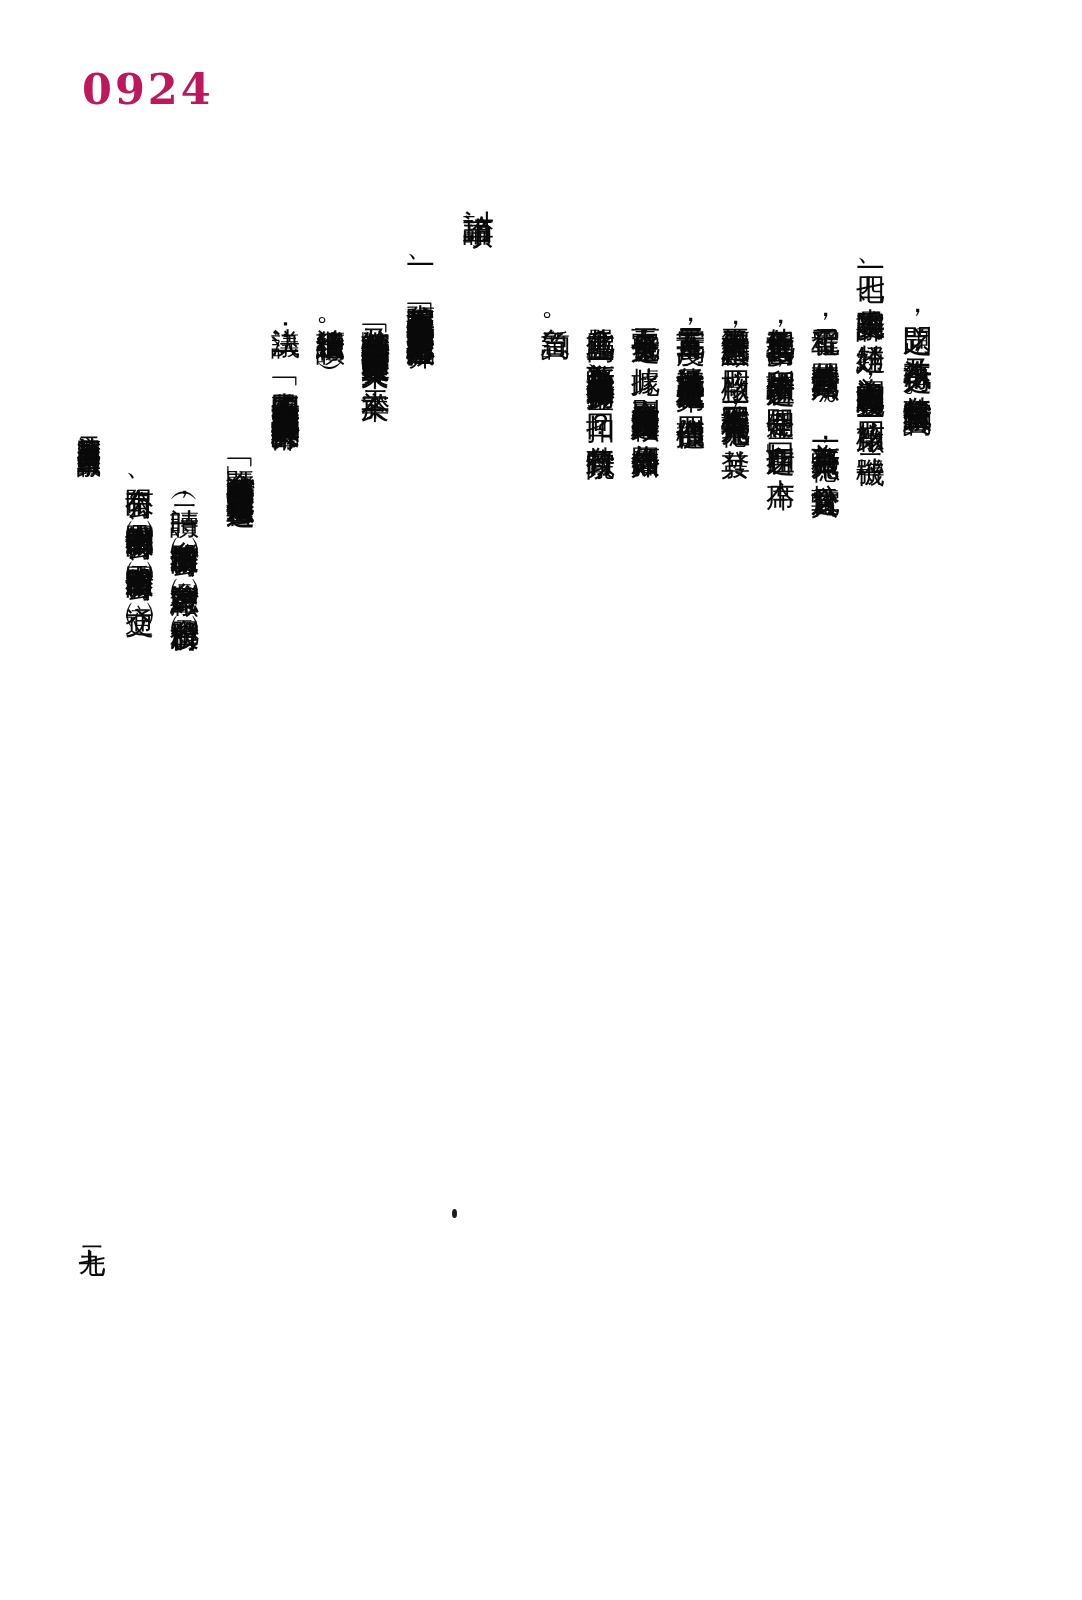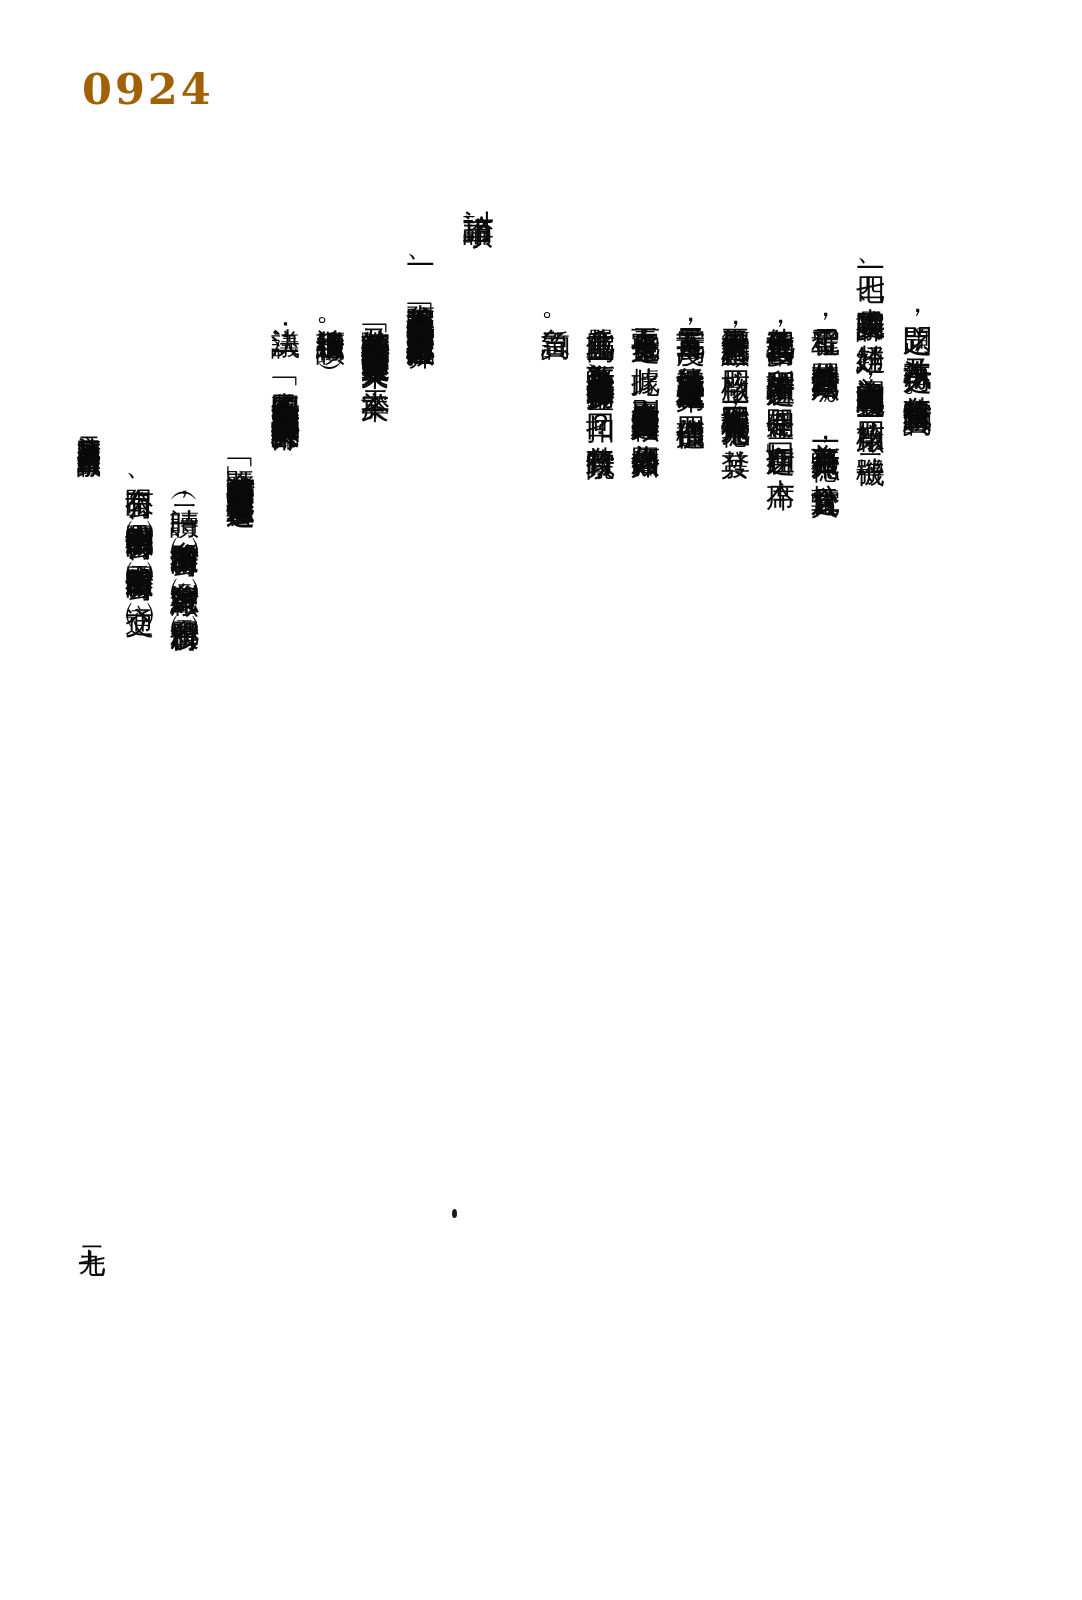--- a/index.html
+++ b/index.html
@@ -13,21 +13,21 @@
     overflow: hidden;
   }
   .stamp {
     position: absolute;
     left: 82px;
     top: 64px;
     font-size: 43px;
     font-weight: 700;
     letter-spacing: 3px;
     font-family: "DejaVu Serif", serif;
-    color: #a16207;
+    color: #be185d;
   }
   .vcol {
     position: absolute;
     writing-mode: vertical-rl;
     text-orientation: mixed;
     white-space: nowrap;
     font-size: 29px;
     line-height: 34px;
     letter-spacing: 1px;
     color: #0a0a0a;

